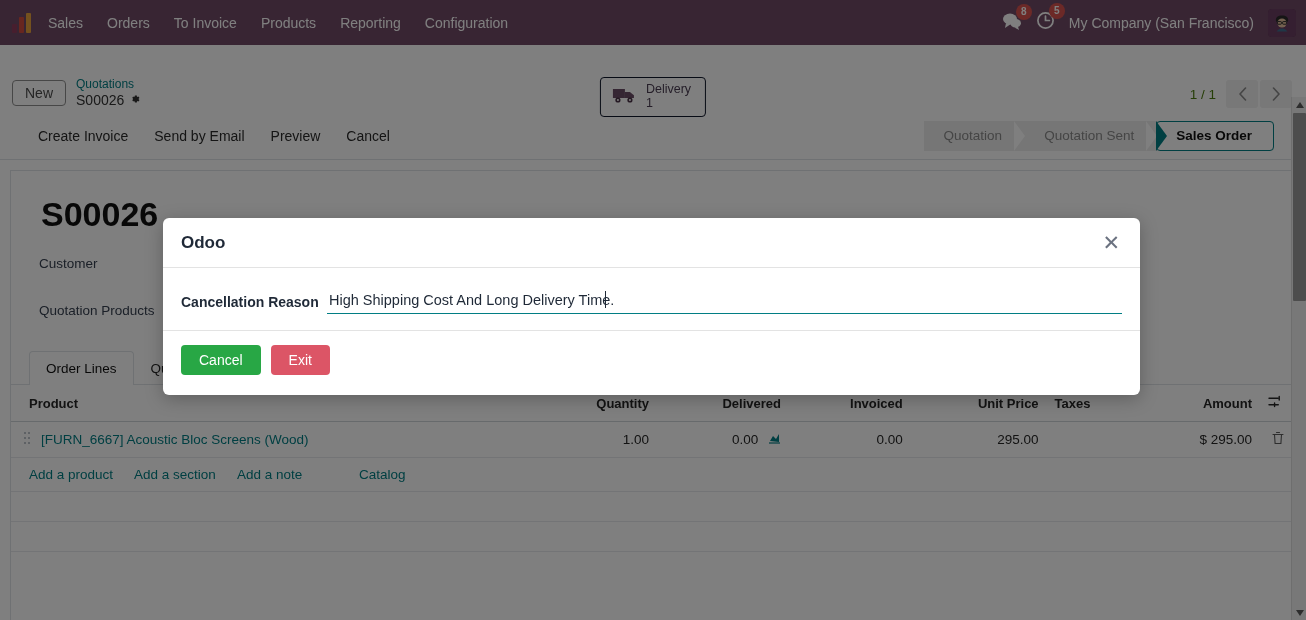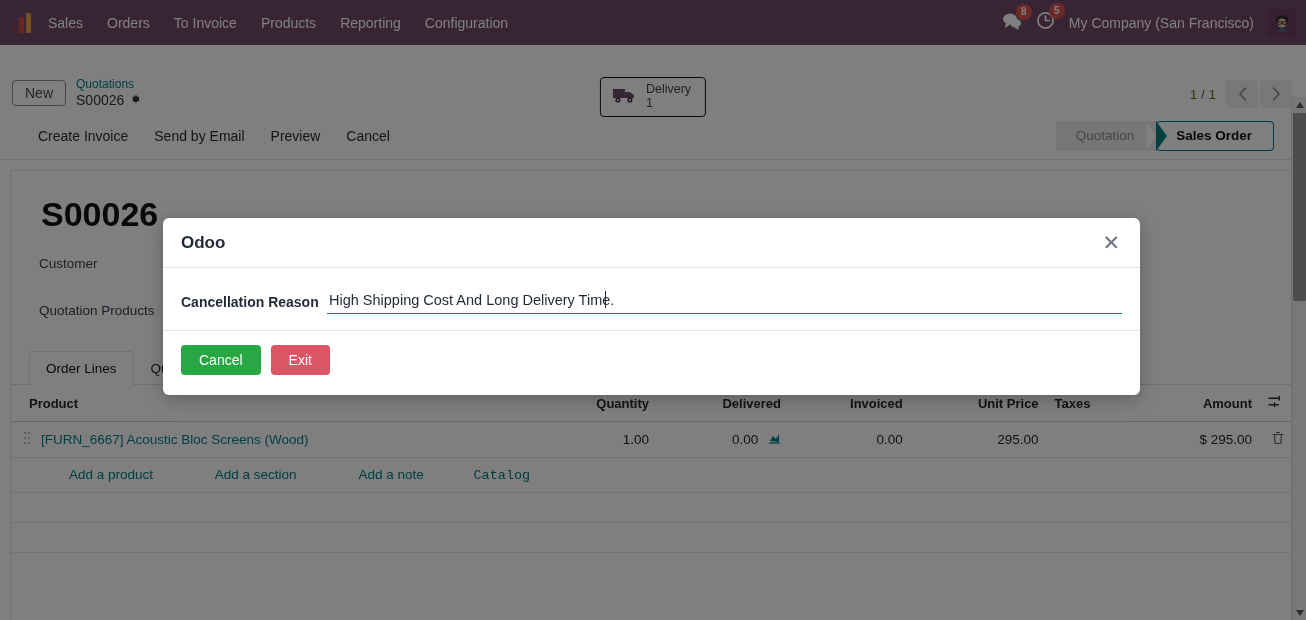--- a/index.html
+++ b/index.html
@@ -178,22 +178,22 @@
     font-size: 13.5px; color: #262626; padding: 9px 8px;
     border-bottom: 1px solid #e7e9ec; text-align: right; white-space: nowrap;
   }
   table.lines td.handle { width: 22px; text-align: center; padding-left: 10px; padding-right: 0; color: #adb5bd; cursor: grab; }
   table.lines td.product { text-align: left; }
   .product-link { color: #017E84; cursor: pointer; }
   .cell-icon { color: #017E84; margin-left: 6px; cursor: pointer; }
   .trash { color: #5c5c5c; cursor: pointer; }
   td.tax-cell { text-align: left; }
   .addrow td { border-bottom: 1px solid #e7e9ec; padding: 9px 8px; }
-  .add-link { color: #017E84; font-size: 13.5px; cursor: pointer; margin-right: 18px; margin-left: 40px; }
-  .add-link.spaced { margin-left: 28px; font-family: Liberation Mono, monospace; }
+  .add-link { color: #017E84; font-size: 13.5px; cursor: pointer; margin-right: 18px; }
+  .add-link.spaced { margin-left: 35px; }
   tr.empty td { height: 30px; border-bottom: 1px solid #e7e9ec; }
 
   
   .vscroll {
     position: absolute; right: 0; top: 97px; width: 15px; bottom: 0;
     background: #f0f0f0; border-left: 1px solid #dcdcdc;
   }
   .vscroll .arrow {
     width: 15px; height: 15px; display: flex; align-items: center;
     justify-content: center; color: #5a5a5a; font-size: 8px; cursor: pointer;
@@ -356,20 +356,21 @@
     </div>
 
     <div class="cp-bottom">
       <button class="btn-action">Create Invoice</button>
       <button class="btn-action">Send by Email</button>
       <button class="btn-action">Preview</button>
       <button class="btn-action">Cancel</button>
 
       <div class="statusbar">
         <span class="sb-item">Quotation</span>
+        <span class="sb-item">Quotation Sent</span>
         <span class="sb-item active">Sales Order</span>
       </div>
     </div>
   </div>
 
   <div class="sheet-wrap">
     <div class="sheet">
       <div class="record-title">S00026</div>
 
       <div class="field-row">

